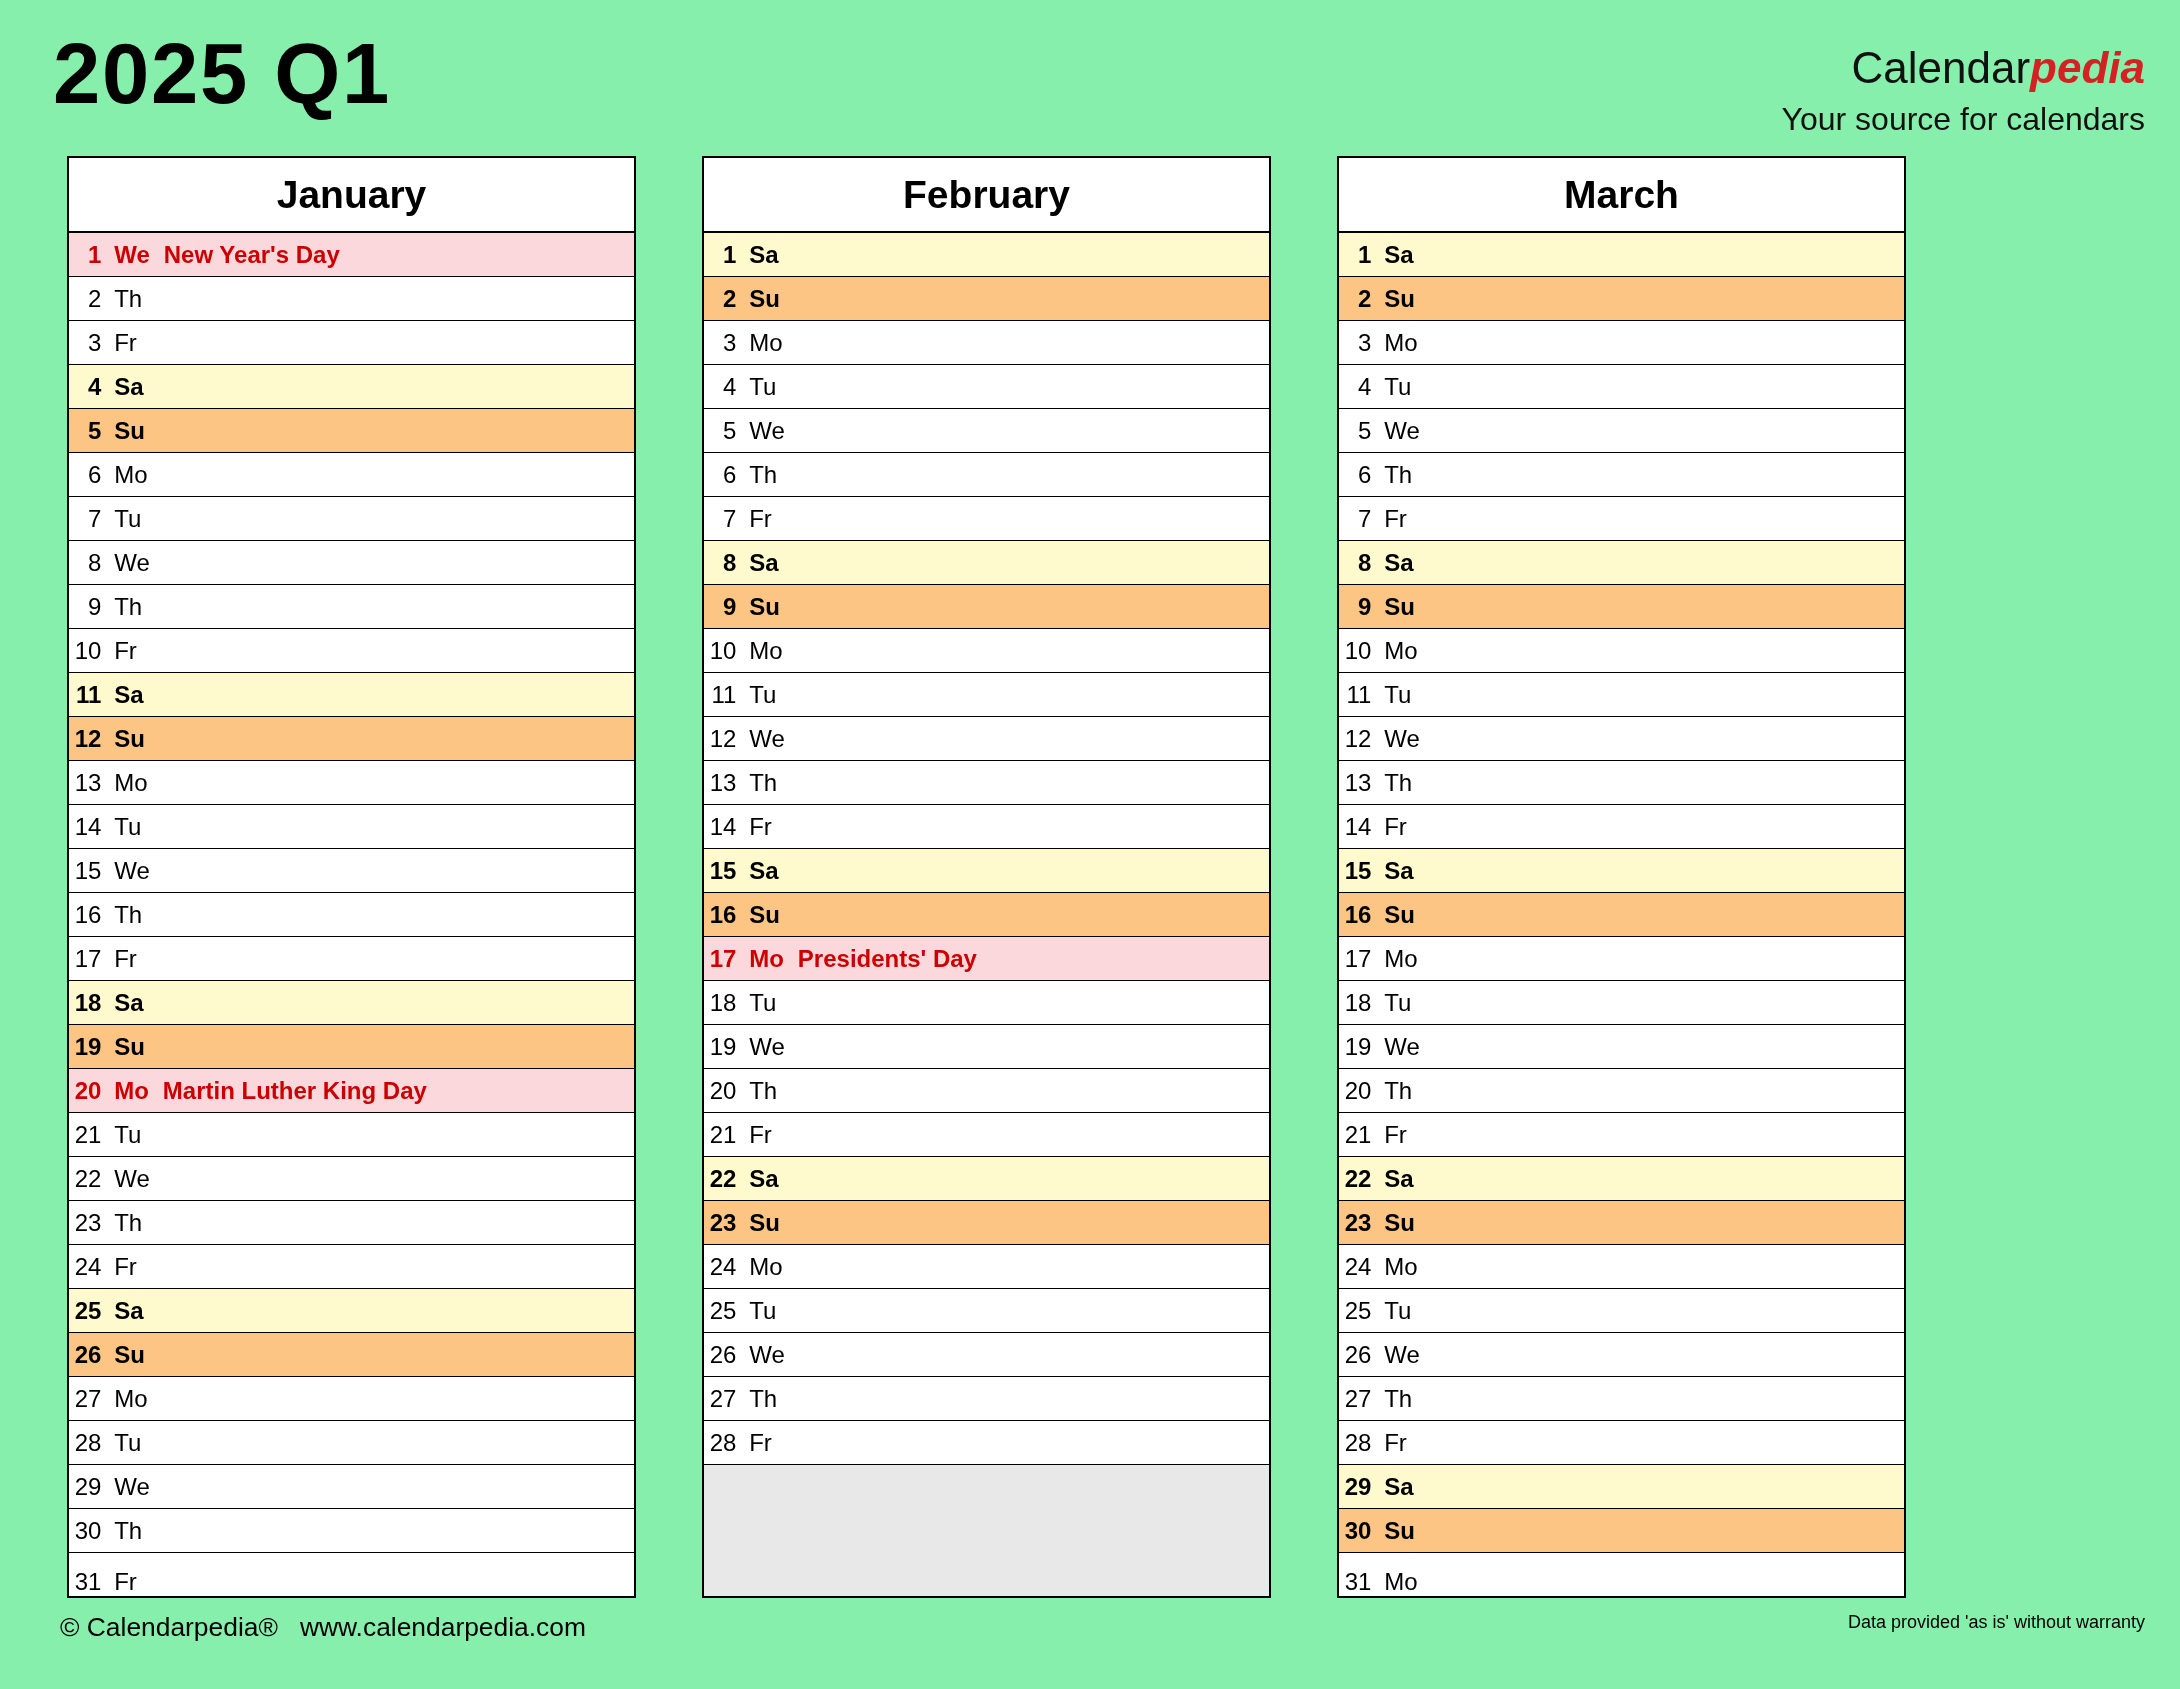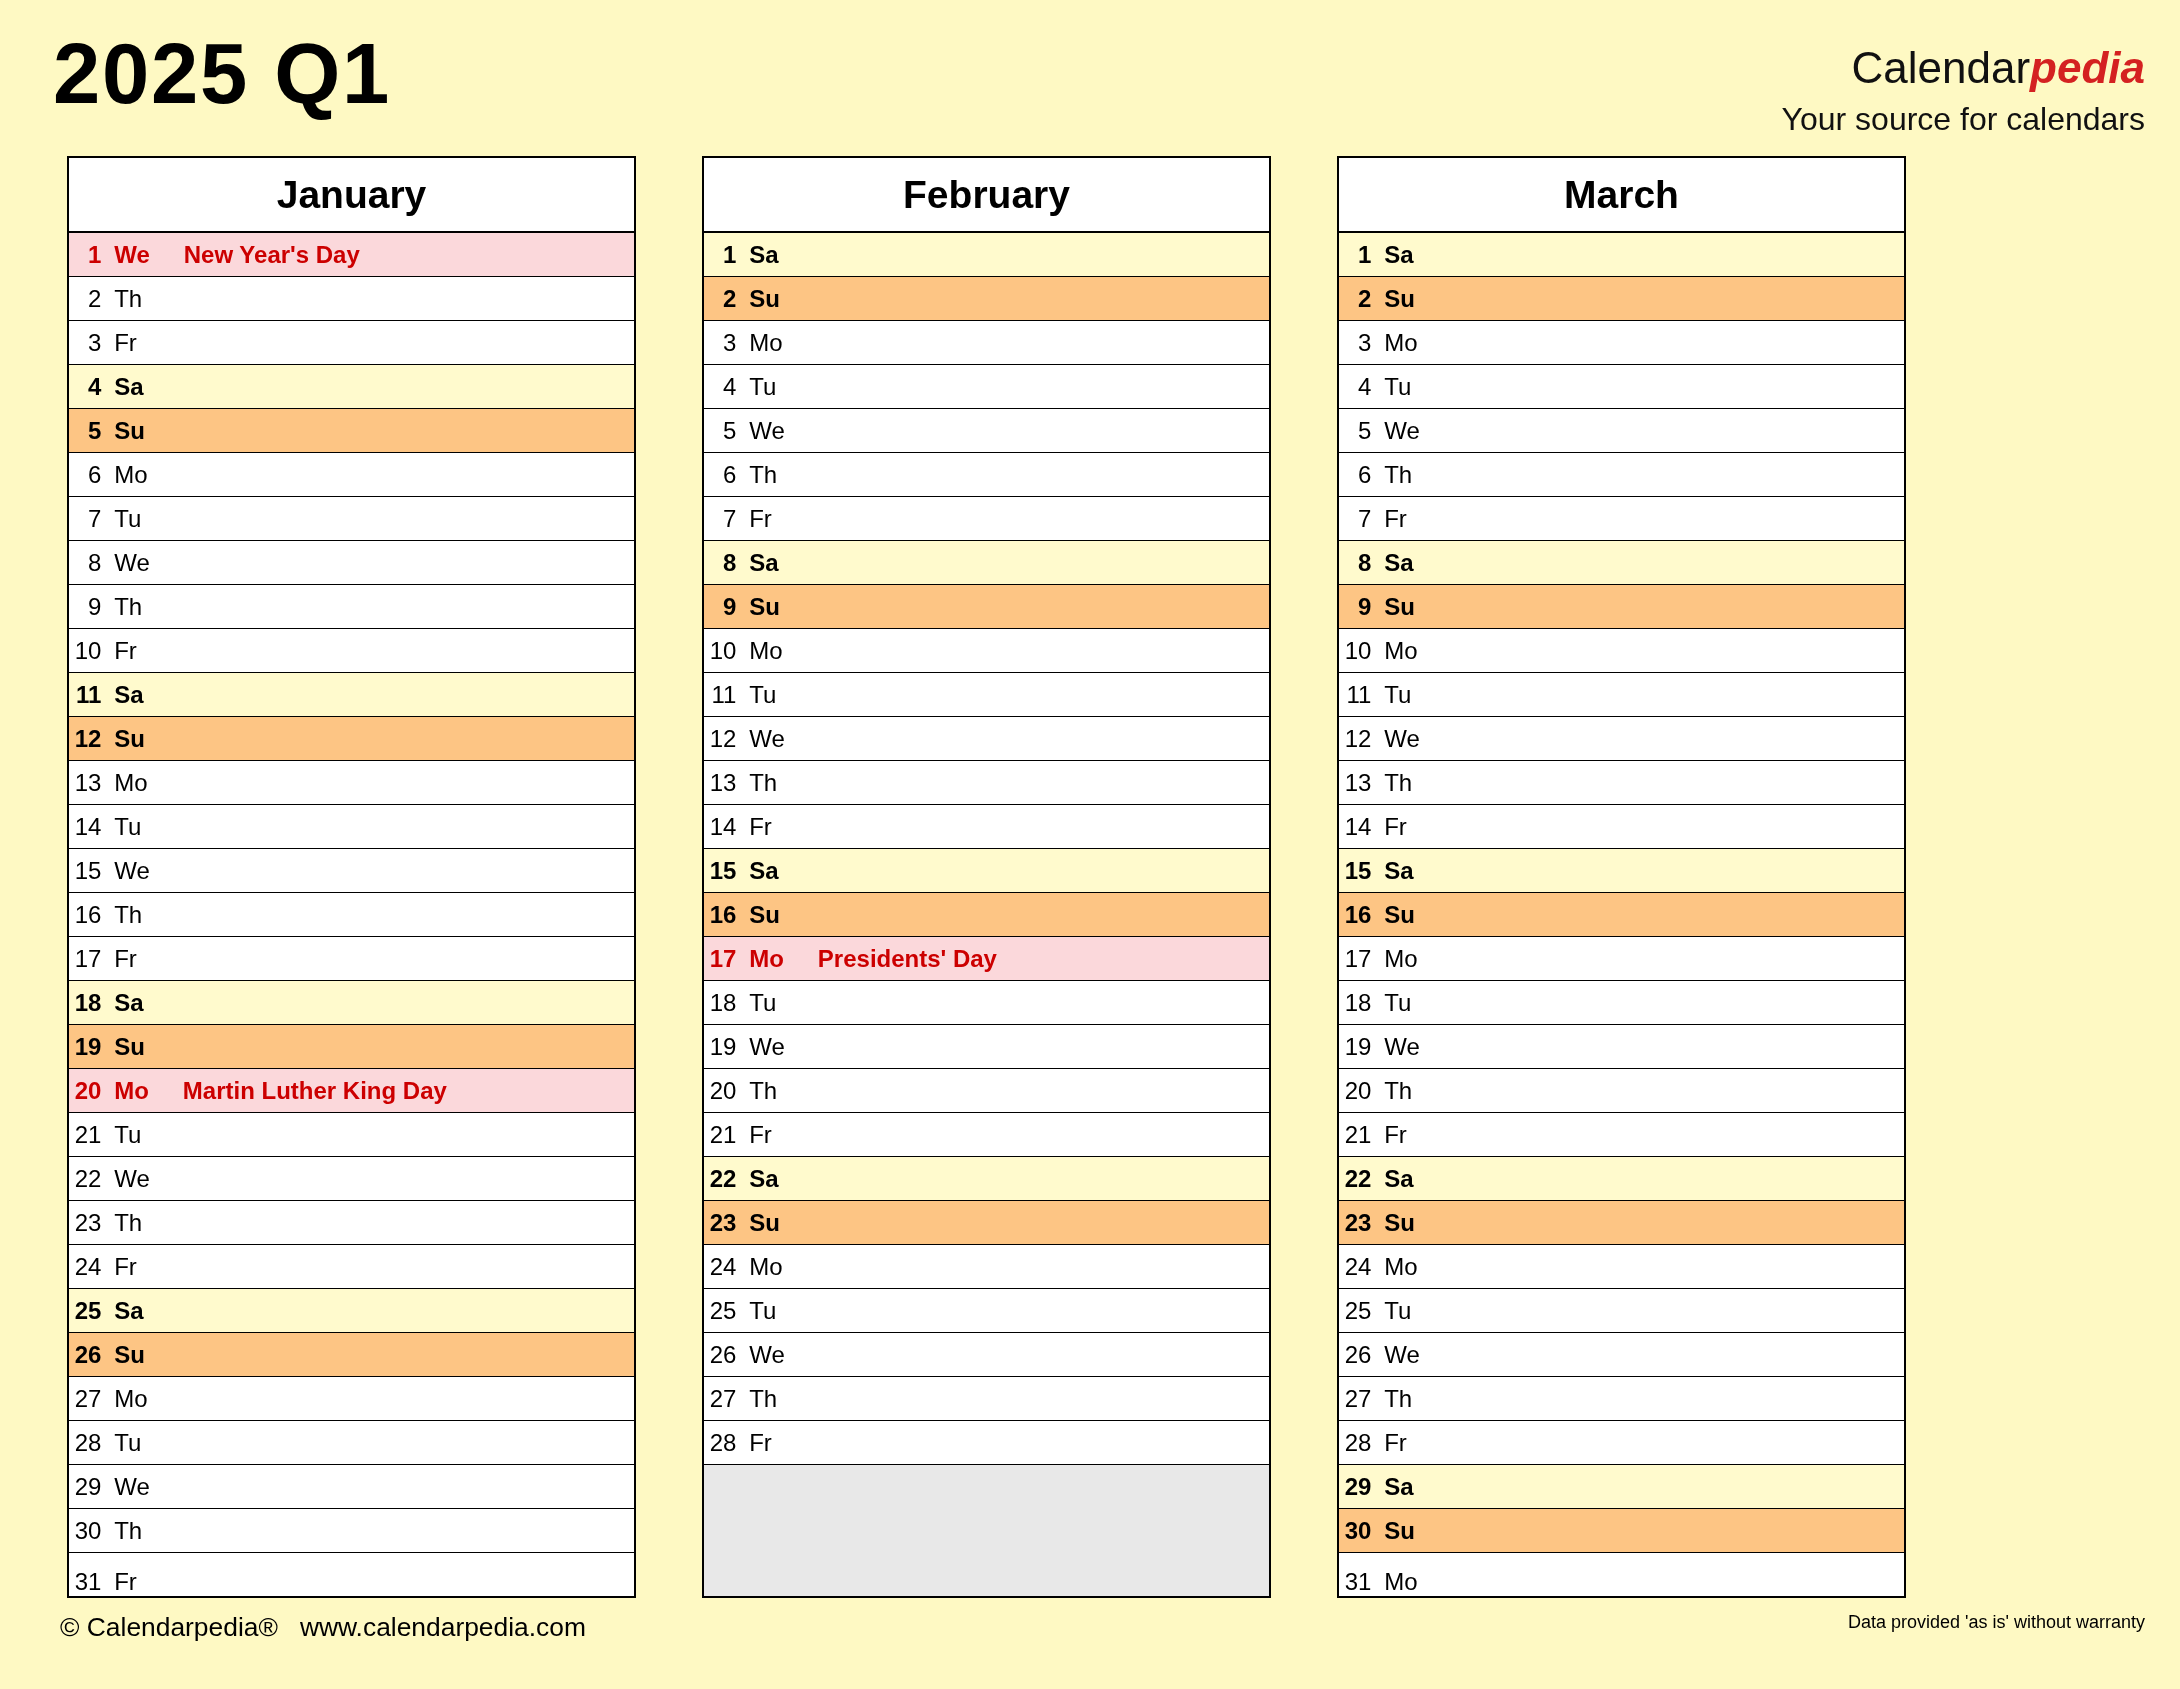--- a/index.html
+++ b/index.html
@@ -1,17 +1,17 @@
 <!DOCTYPE html>
 <html style="--sa-bg: #FFFACD; --su-bg: #FDC584; --hol-bg: #FBD8DB; --hol-text: #CC0000; --filler-bg: #E8E8E8; --logo-red: #D42121; --border: #000000;font-size:13.6px"><head>
 <meta charset="utf-8">
 <style>
   html,body{margin:0;padding:0;background:#ffffff;}
   .page{
-    position:relative;width:2181px;height:1689px;overflow:hidden;background:#fef9c3;
+    position:relative;width:2181px;height:1689px;overflow:hidden;background:#86efac;
     font-family:"Liberation Sans","DejaVu Sans",sans-serif;color:#000;
   }
   
   .page-title{
     position:absolute;left:53px;top:31px;margin:0;
     font-size:85px;font-weight:bold;letter-spacing:1.7px;line-height:1;color:#000;
   }
   .logo{position:absolute;right:36px;top:46px;text-align:right;line-height:1;}
   .logo-line{font-size:44px;line-height:1;white-space:nowrap;}
   .logo-black{color:#111;margin-left:13px;}
@@ -28,21 +28,21 @@
     display:flex;align-items:center;justify-content:center;
     font-size:39px;font-weight:bold;
   }
   .day-row{
     height:43px;border-bottom:1.7px solid var(--border,#000);
     display:flex;align-items:center;font-size:24px;padding-left:3.4px;background:#fff;
   }
   .rows .day-row:last-child{border-bottom:none;align-items:flex-end;}
   .day-num{display:inline-block;width:29px;text-align:right;flex:none;}
   .day-wd{margin-left:12.8px;}
-  .holiday-name{margin-left:34px;}
+  .holiday-name{margin-left:14px;}
   .sa{background:var(--sa-bg,#fffacd);font-weight:bold;}
   .su{background:var(--su-bg,#fdc584);font-weight:bold;}
   .holiday{background:var(--hol-bg,#fbd8db);color:var(--hol-text,#c00);font-weight:bold;}
   .filler{height:131px;background:var(--filler-bg,#e8e8e8);}
   
   .copyright{position:absolute;left:60px;top:1612px;font-size:26.4px;white-space:pre;color:#000;}
   .disclaimer{position:absolute;right:36px;top:1612px;font-size:18px;color:#000;}
 </style>
 </head>
 <body>

